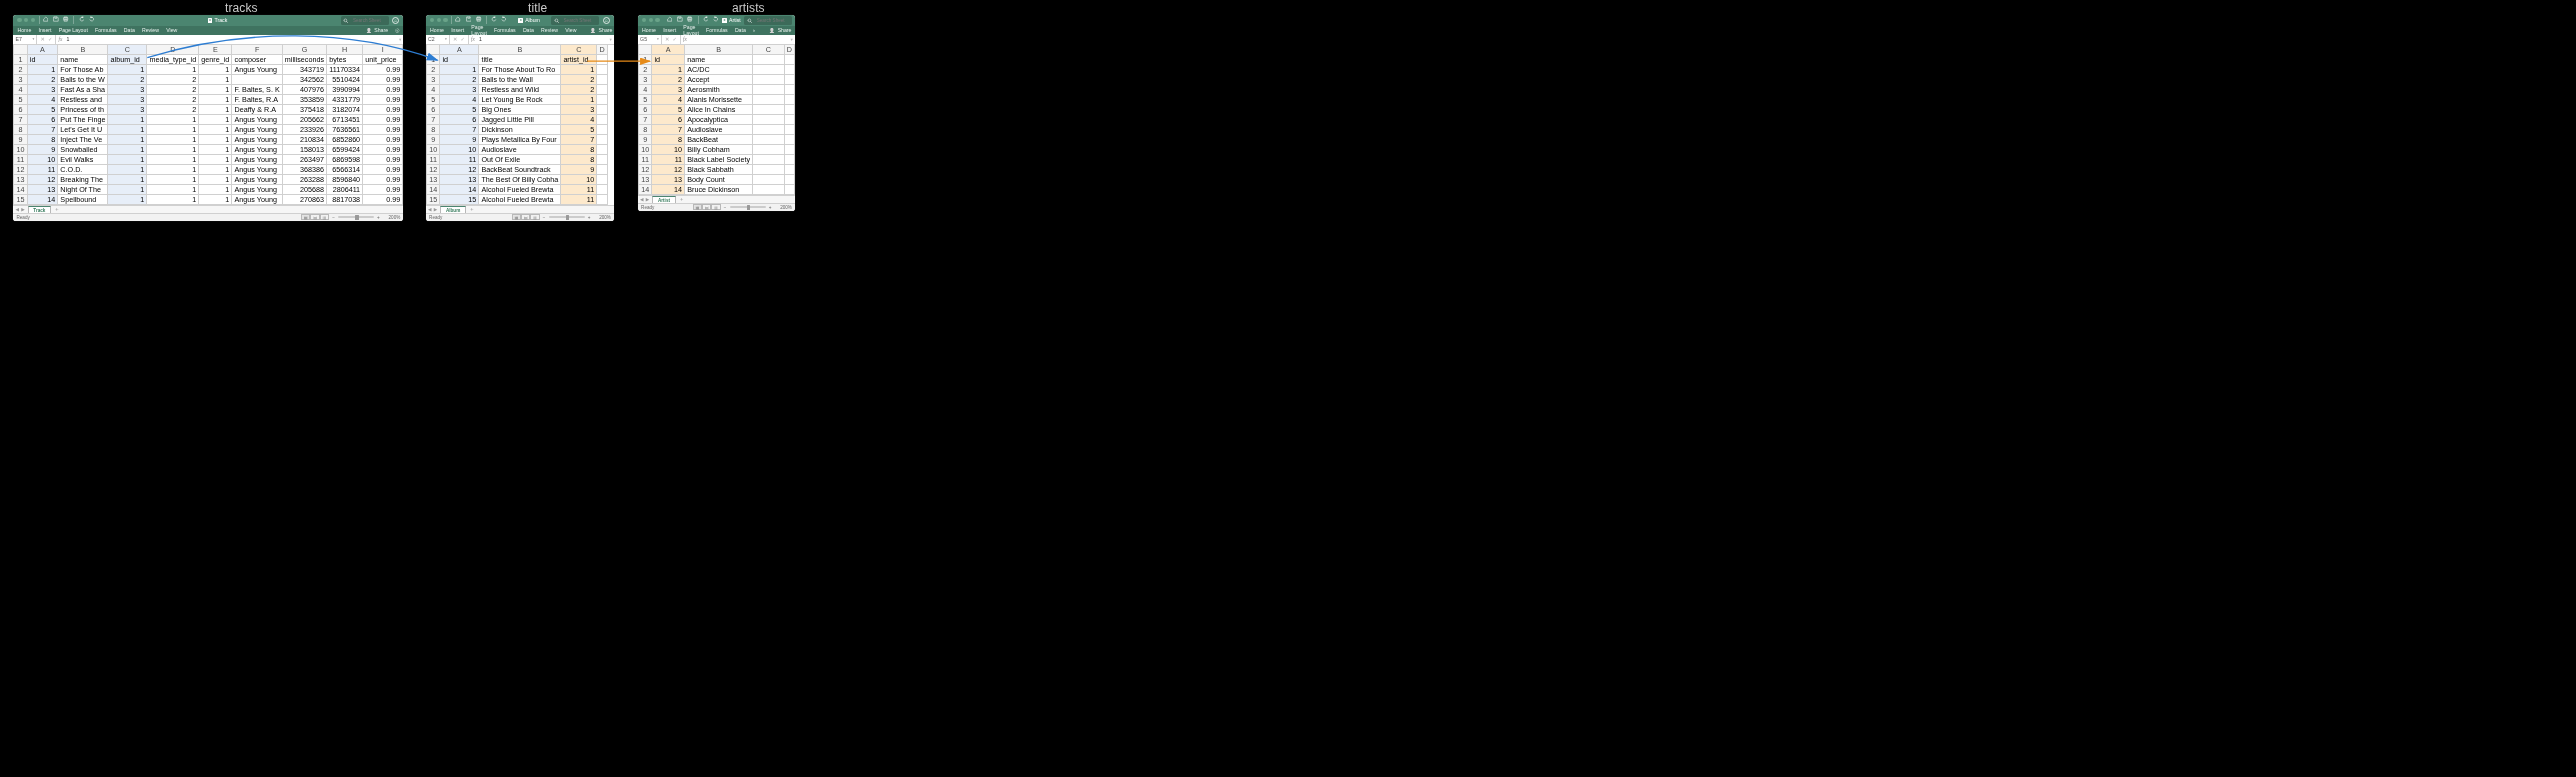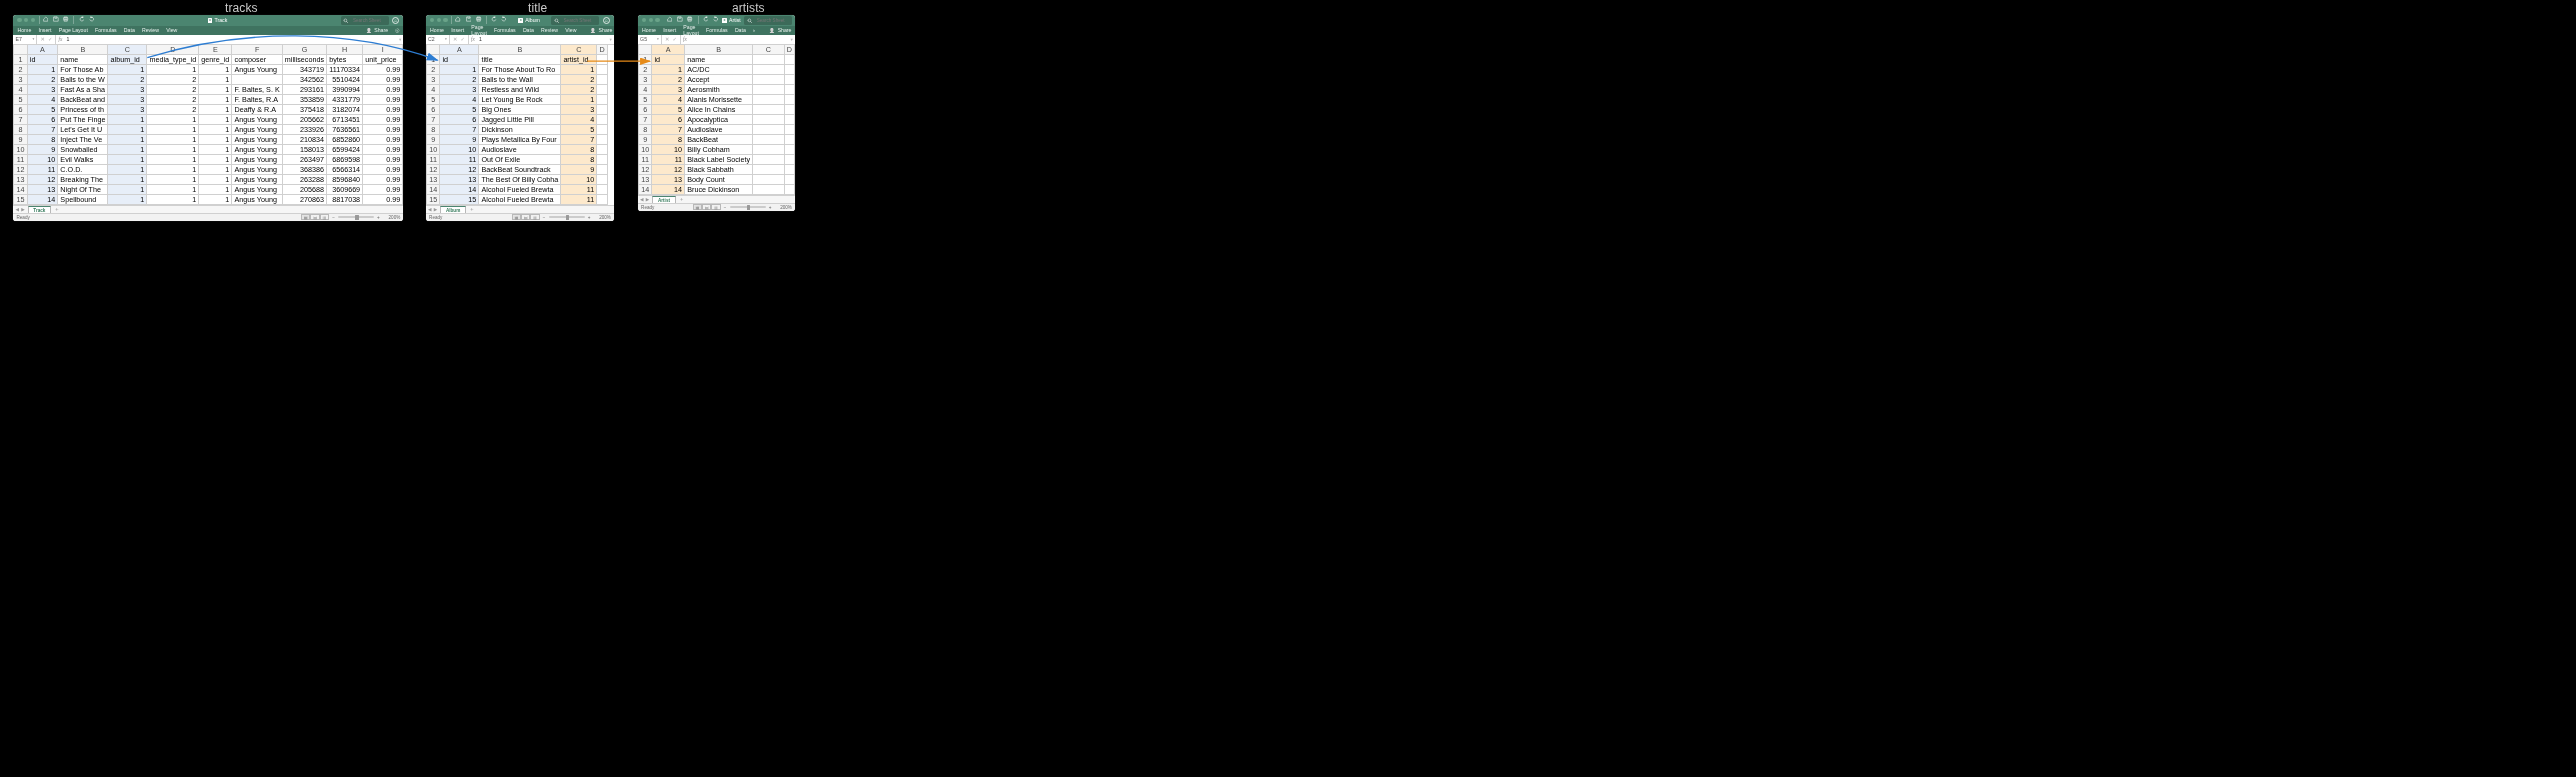--- a/index.html
+++ b/index.html
@@ -249,28 +249,28 @@
               <td class="num">0.99</td>
             </tr>
             <tr>
               <th class="row-h">4</th>
               <td class="num sel">3</td>
               <td class="">Fast As a Sha</td>
               <td class="num sel">3</td>
               <td class="num">2</td>
               <td class="num">1</td>
               <td class="">F. Baltes, S. K</td>
-              <td class="num">293161</td>
+              <td class="num">407976</td>
               <td class="num">3990994</td>
               <td class="num">0.99</td>
             </tr>
             <tr>
               <th class="row-h">5</th>
               <td class="num sel">4</td>
-              <td class="">BackBeat and</td>
+              <td class="">Restless and</td>
               <td class="num sel">3</td>
               <td class="num">2</td>
               <td class="num">1</td>
               <td class="">F. Baltes, R.A</td>
               <td class="num">353859</td>
               <td class="num">4331779</td>
               <td class="num">0.99</td>
             </tr>
             <tr>
               <th class="row-h">6</th>
@@ -370,21 +370,21 @@
             </tr>
             <tr>
               <th class="row-h">14</th>
               <td class="num sel">13</td>
               <td class="">Night Of The</td>
               <td class="num sel">1</td>
               <td class="num">1</td>
               <td class="num">1</td>
               <td class="">Angus Young</td>
               <td class="num">205688</td>
-              <td class="num">3609669</td>
+              <td class="num">2806411</td>
               <td class="num">0.99</td>
             </tr>
             <tr>
               <th class="row-h">15</th>
               <td class="num sel">14</td>
               <td class="">Spellbound</td>
               <td class="num sel">1</td>
               <td class="num">1</td>
               <td class="num">1</td>
               <td class="">Angus Young</td>

